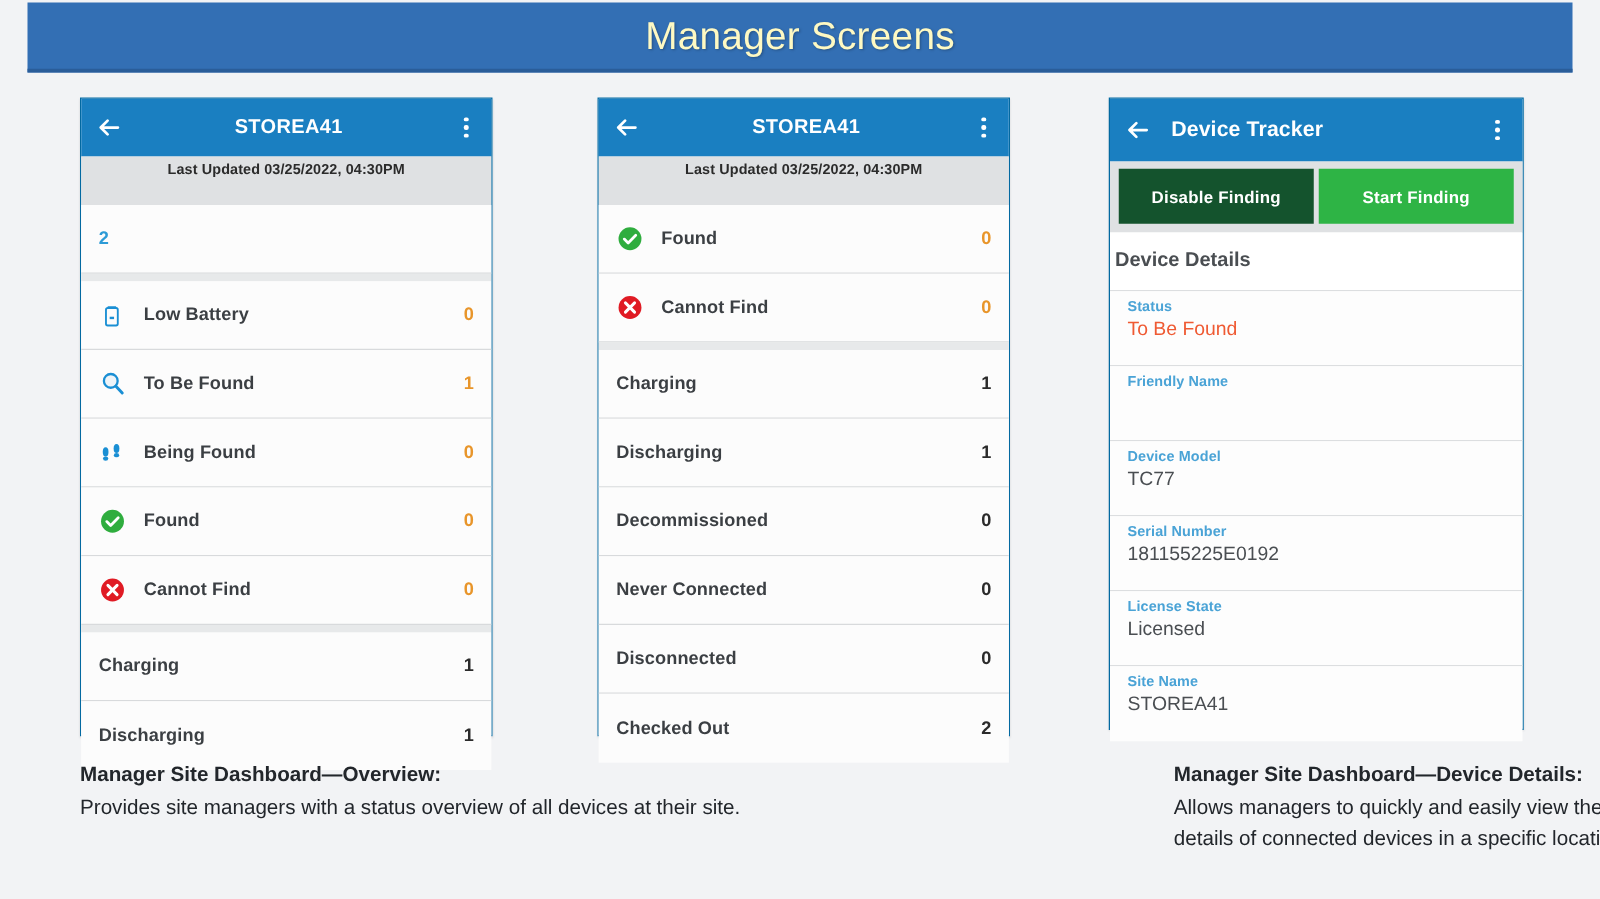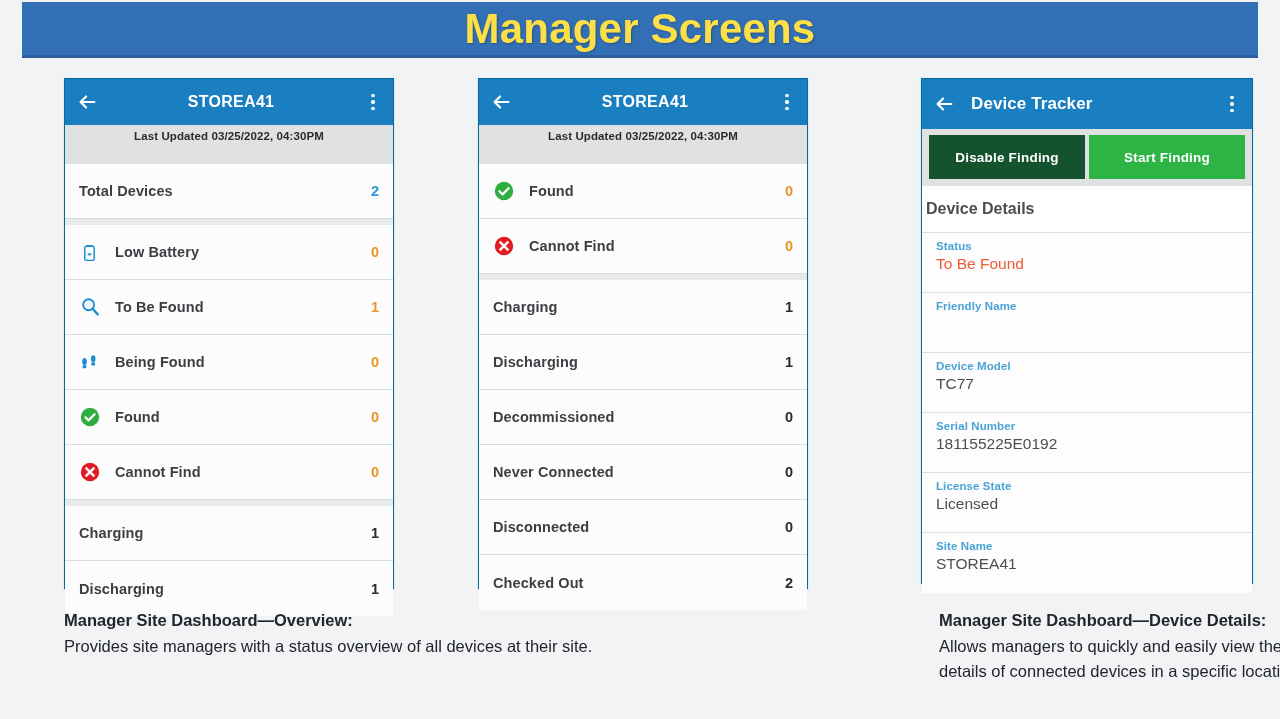--- a/index.html
+++ b/index.html
@@ -18,37 +18,37 @@
     top: 2px;
     width: 1236px;
     height: 56px;
     background: #336fb4;
     border-bottom: 3px solid #2a5d99;
     display: flex;
     align-items: center;
     justify-content: center;
   }
   .banner-title {
-    color: #fde047;
-    font-size: 42px;
-    font-weight: bold;
+    color: #fef9c3;
+    font-size: 31px;
+    font-weight: normal;
     letter-spacing: 0.2px;
     text-shadow: 1px 1px 2px rgba(0,0,0,0.25);
   }
 
   
   .card {
     position: absolute;
     background: #ffffff;
     border: 1px solid #0369a1;
     box-shadow: 0 1px 2px rgba(0,0,0,0.12);
   }
   #card-overview  { left: 64px;  top: 78px;  width: 330px; height: 511px; }
   #card-status    { left: 478px; top: 78px;  width: 330px; height: 511px; }
-  #card-device    { left: 921px; top: 78px;  width: 332px; height: 506px; }
+  #card-device    { left: 887px; top: 78px;  width: 332px; height: 506px; }
 
   .phone-header {
     background: #1a7fc1;
     height: 46px;
     display: flex;
     align-items: center;
     padding: 0 11px;
     position: relative;
   }
   .phone-header.tracker { height: 50px; }
@@ -221,21 +221,20 @@
         <i></i>
         <i></i>
         <i></i>
       </span>
   </div>
   <div class="last-updated">Last Updated 03/25/2022, 04:30PM</div>
   <div class="rows">
 
     <div class="srow">
       <span class="ic empty"></span>
-      <span class="lbl">Total Devices</span>
       <span class="val blue">2</span>
     </div>
     <div class="grp-gap"></div>
 
     <div class="srow">
       <span class="ic">
         <svg viewBox="0 0 24 24" width="21" height="21" aria-hidden="true">
           <rect x="8" y="3.5" width="8" height="1.6" rx="0.6" fill="#1a8fd4"></rect>
           <rect x="6.6" y="5" width="10.8" height="16" rx="1.6" fill="none" stroke="#1a8fd4" stroke-width="1.7"></rect>
           <rect x="10" y="13" width="4" height="2.2" fill="#1a8fd4"></rect>

